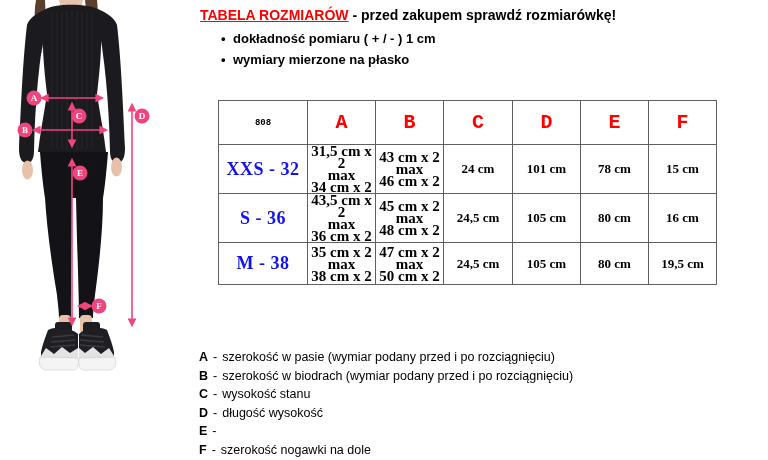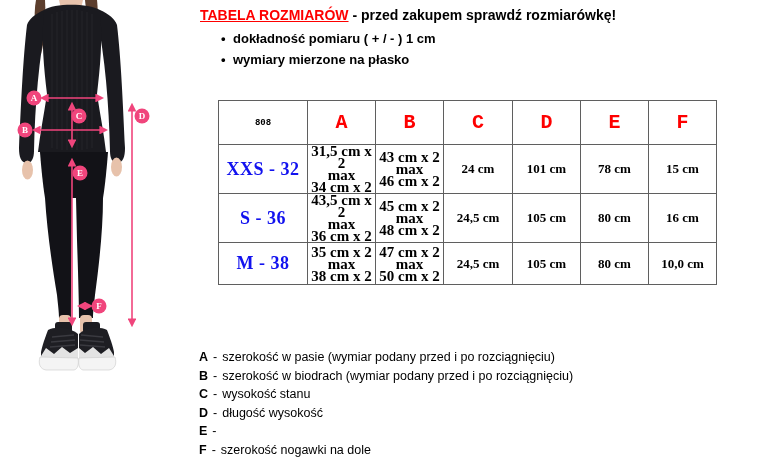--- a/index.html
+++ b/index.html
@@ -224,21 +224,21 @@
             <div>38 cm x 2</div>
       </td>
       <td class="ab-cell">
         <div>47 cm x 2</div>
             <div>max</div>
             <div>50 cm x 2</div>
       </td>
       <td class="val-cell">24,5 cm</td>
       <td class="val-cell">105 cm</td>
       <td class="val-cell">80 cm</td>
-      <td class="val-cell">10,0 cm</td>
+      <td class="val-cell">19,5 cm</td>
     </tr>
     </tbody>
   </table>
 
   <div class="legend">
     <div class="legend-line">
       <b>A</b>
         <span class="sep">-</span>
         <span>szerokość w pasie (wymiar podany przed i po rozciągnięciu)</span>
     </div>

